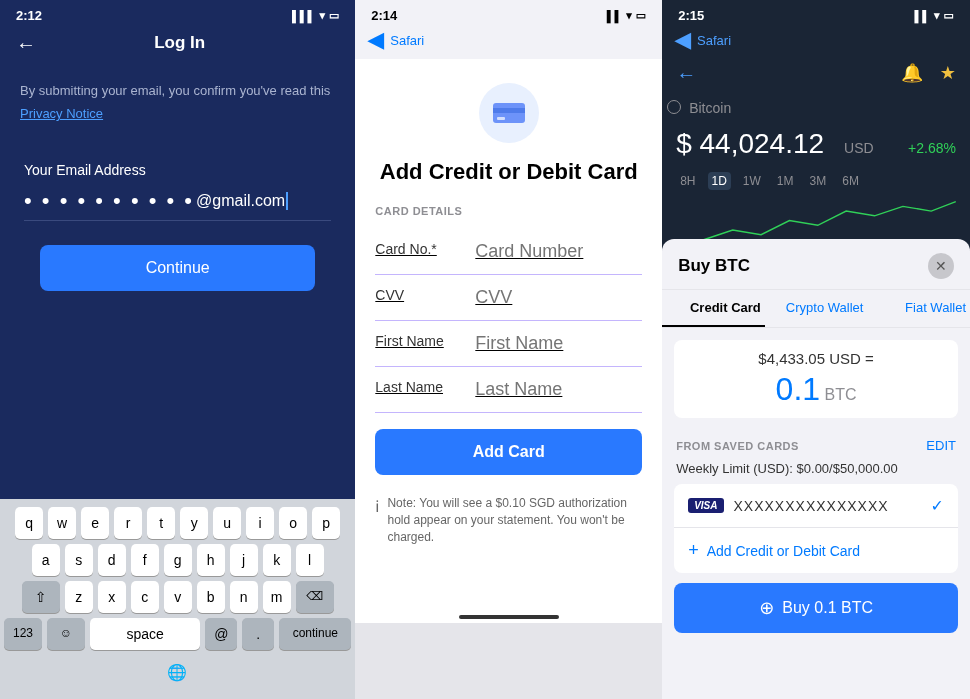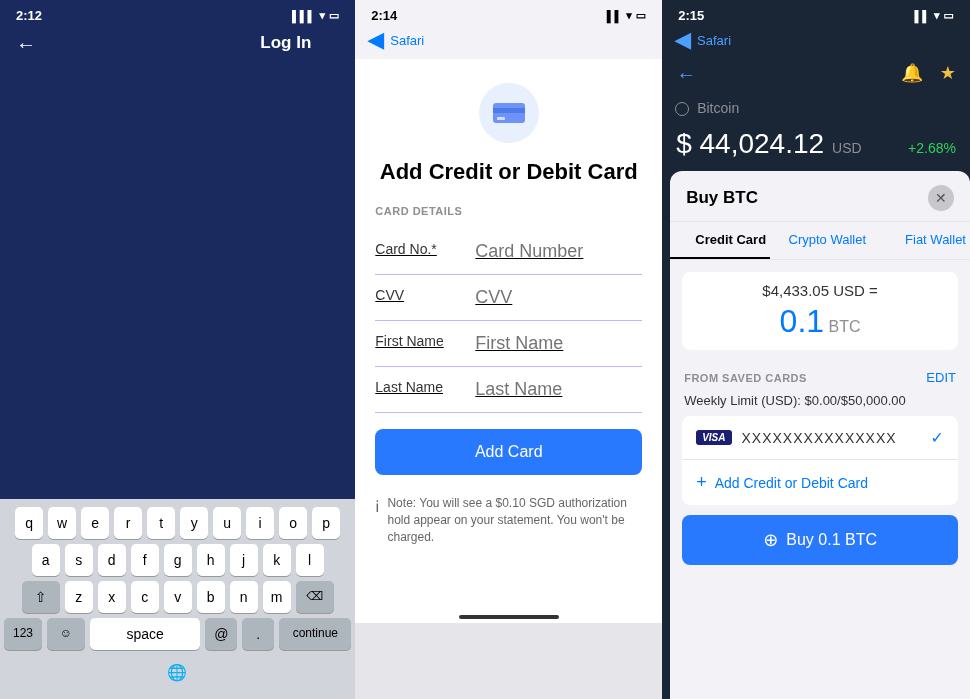--- a/index.html
+++ b/index.html
@@ -45,21 +45,21 @@
       color: white;
       font-size: 20px;
       margin-right: 12px;
       cursor: pointer;
     }
     .nav-title {
       color: white;
       font-size: 17px;
       font-weight: 600;
       flex: 1;
-      text-align: right;
+      text-align: center;
       margin-right: 28px;
     }
     .screen1 .content {
       padding: 20px 20px;
     }
     .subtitle {
       color: #aab4d0;
       font-size: 13px;
       line-height: 1.4;
       margin-bottom: 4px;
@@ -284,21 +284,21 @@
       width: 60px;
     }
     .add-card-btn {
       width: 100%;
       background: #2979ff;
       color: white;
       border: none;
       border-radius: 8px;
       padding: 14px;
       font-size: 16px;
-      font-weight: 400;
+      font-weight: 700;
       cursor: pointer;
       margin: 16px 0 12px;
     }
     .note-row {
       display: flex;
       gap: 8px;
       align-items: flex-start;
       padding: 8px 0 16px;
       color: #666;
       font-size: 12px;
@@ -350,40 +350,39 @@
       justify-content: space-between;
       padding: 4px 14px 8px;
     }
     .nav-icons {
       display: flex;
       gap: 16px;
       align-items: center;
     }
     .coin-row {
       display: flex;
-      align-items: flex-end;
+      align-items: flex-start;
       gap: 8px;
       padding: 8px 5px;
-      margin-left: 8px;
     }
     .btc-circle {
       width: 14px;
       height: 14px;
       border-radius: 50%;
       border: 1px solid #8e8e93;
     }
     .coin-name {
       color: #8e8e93;
       font-size: 14px;
     }
     .price-row {
       padding: 4px 14px 8px;
       display: flex;
       align-items: baseline;
-      gap: 8px;
+      gap: 20px;
     }
     .price-main {
       color: white;
       font-size: 28px;
       font-weight: 300;
     }
     .price-currency {
       color: #8e8e93;
       font-size: 14px;
     }
@@ -405,26 +404,26 @@
     }
     .time-tab.active {
       background: #2c3e55;
       border-radius: 4px;
       color: white;
     }
     
     .bottom-sheet {
       position: absolute;
       bottom: 0;
-      left: 8px;
+      left: 0;
       right: 0;
       background: #f2f2f7;
       border-radius: 12px 12px 0 0;
       padding: 0;
-      height: 528px;
+      height: 460px;
     }
     .sheet-header {
       display: flex;
       justify-content: space-between;
       align-items: center;
       padding: 14px 16px 10px;
       border-bottom: 1px solid #e5e5ea;
     }
     .sheet-title {
       font-size: 17px;
@@ -594,20 +593,33 @@
     <span>2:12</span>
     <div class="status-icons">
       <span>▌▌▌</span>
       <span>▾</span>
       <span>▭</span>
     </div>
   </div>
   <div class="nav-bar">
     <span class="back-arrow">←</span>
     <span class="nav-title">Log In</span>
+  </div>
+  <div class="content">
+    <p class="subtitle">By submitting your email, you confirm you've read this</p>
+    <a class="privacy-link">Privacy Notice</a>
+    <div class="email-section">
+      <div class="email-label">Your Email Address</div>
+      <div class="email-input-row">
+        <span class="email-dots">• • • • • • • • • •</span>
+        <span class="email-suffix">@gmail.com</span>
+        <span class="cursor"></span>
+      </div>
+    </div>
+    <button class="continue-btn">Continue</button>
   </div>
   <div class="keyboard">
     <div class="kbd-row">
       <div class="key">q</div>
       <div class="key">w</div>
       <div class="key">e</div>
       <div class="key">r</div>
       <div class="key">t</div>
       <div class="key">y</div>
       <div class="key">u</div>

